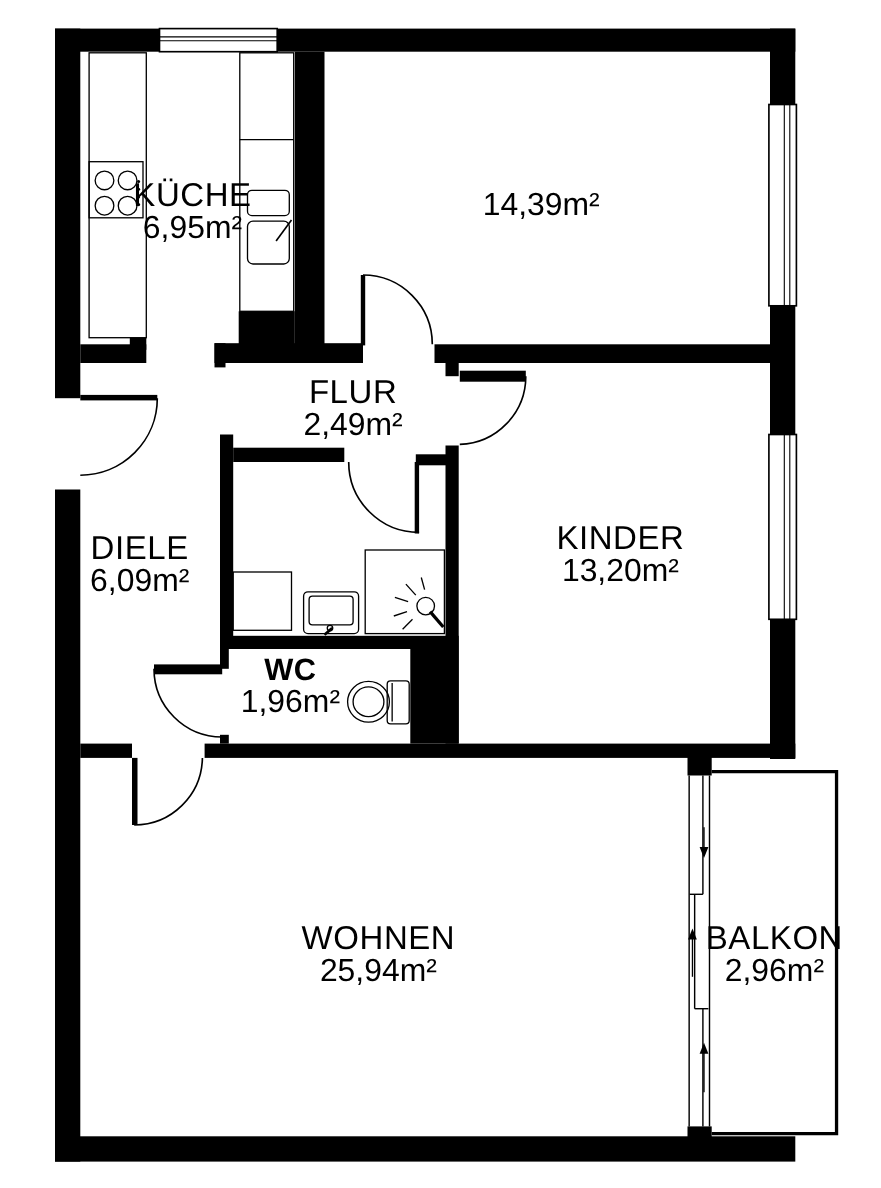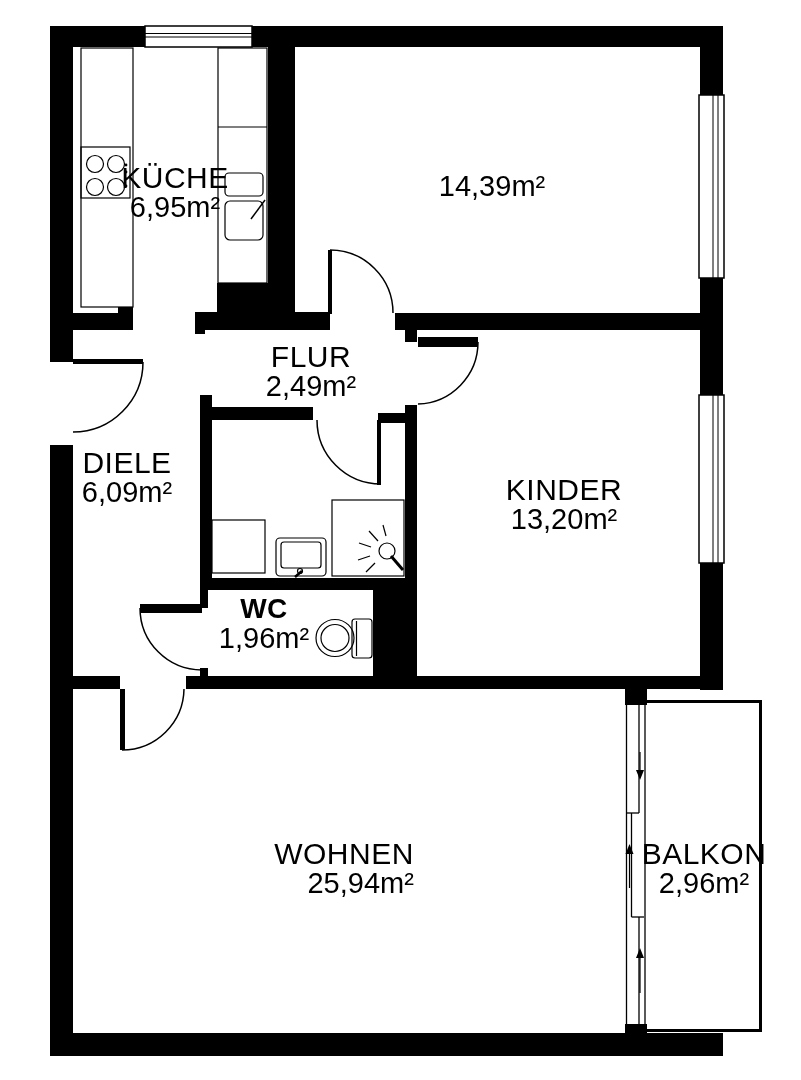--- a/index.html
+++ b/index.html
@@ -184,37 +184,37 @@
     </g>
   </svg>
 
   <div class="room-label" style="left:175px;top:191px;">
     <span class="rname">KÜCHE</span>
     <span class="rarea">6,95m²</span>
   </div>
   <div class="room-label" style="left:492px;top:186px;">
     <span class="rarea">14,39m²</span>
   </div>
-  <div class="room-label" style="left:311px;top:370px;">
+  <div class="room-label" style="left:321px;top:370px;">
     <span class="rname">FLUR</span>
     <span class="rarea">2,49m²</span>
   </div>
-  <div class="room-label" style="left:127px;top:476px;">
+  <div class="room-label" style="left:127px;top:512px;">
     <span class="rname">DIELE</span>
     <span class="rarea">6,09m²</span>
   </div>
   <div class="room-label" style="left:564px;top:503px;">
     <span class="rname">KINDER</span>
     <span class="rarea">13,20m²</span>
   </div>
   <div class="room-label" style="left:264px;top:622px;">
     <span class="rname" style="font-weight:bold;font-size:28px;">WC</span>
     <span class="rarea">1,96m²</span>
   </div>
-  <div class="room-label" style="left:344px;top:867px;align-items:flex-end;">
+  <div class="room-label" style="left:344px;top:867px;">
     <span class="rname">WOHNEN</span>
     <span class="rarea">25,94m²</span>
   </div>
   <div class="room-label" style="left:704px;top:867px;">
     <span class="rname">BALKON</span>
     <span class="rarea">2,96m²</span>
   </div>
 
 </div>
 

